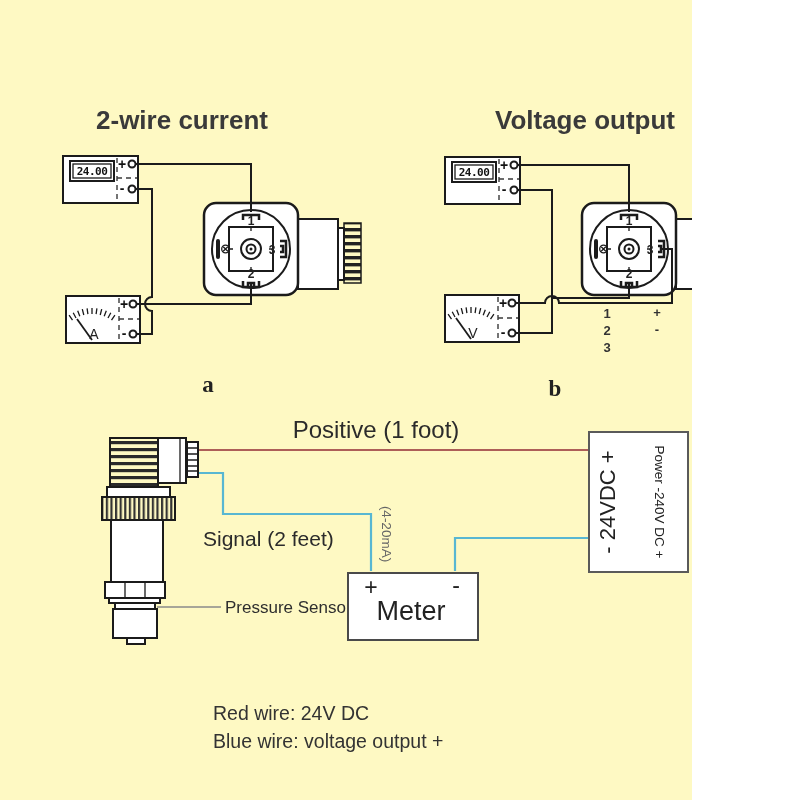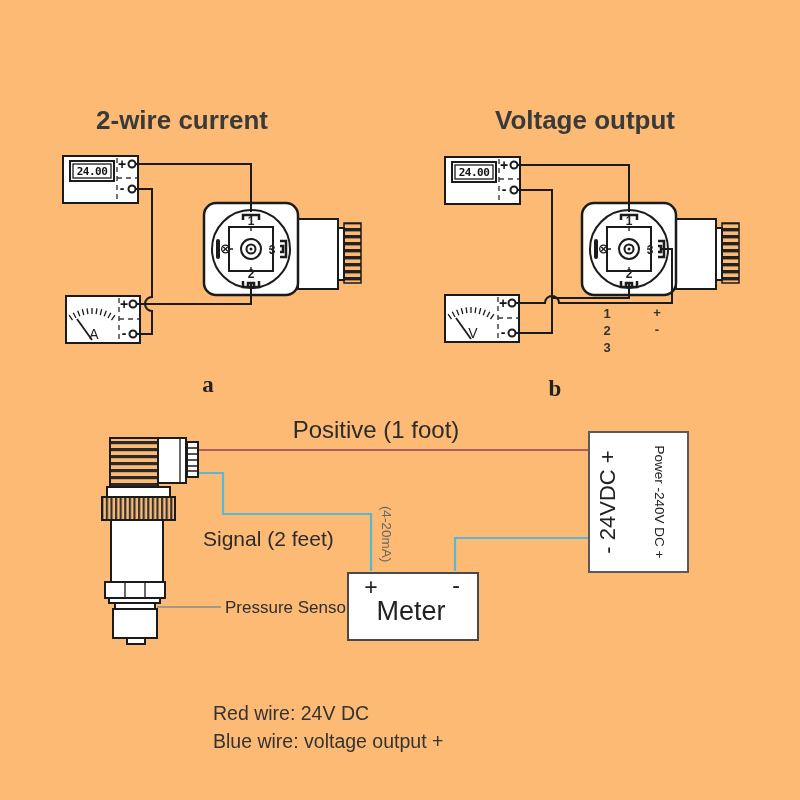--- a/index.html
+++ b/index.html
@@ -1,16 +1,16 @@
 <!DOCTYPE html>
 <html><head>
 <meta charset="utf-8">
 <style>
   html,body{margin:0;padding:0;background:#ffffff;}
-  #stage{position:relative;width:800px;height:800px;background:#fdba74;overflow:hidden;}
+  #stage{position:relative;width:692px;height:800px;background:#fef9c3;overflow:hidden;}
   svg{font-family:"Liberation Sans",sans-serif;}
   .ln{fill:none;stroke:#1b1b1b;stroke-width:2;}
   .lnf{fill:#ffffff;stroke:#1b1b1b;stroke-width:2;}
   .ln25{fill:#ffffff;stroke:#1b1b1b;stroke-width:2.5;}
   .thin{fill:none;stroke:#1b1b1b;stroke-width:1.3;}
   .dash{fill:none;stroke:#3a3a3a;stroke-width:1.4;stroke-dasharray:5 4;}
   .term{fill:#ffffff;stroke:#1b1b1b;stroke-width:2;}
   .wire{fill:none;stroke:#1b1b1b;stroke-width:2;}
   .tsym{font-size:14px;font-weight:bold;fill:#111;}
   .seg{font-family:"DejaVu Sans Mono",monospace;font-size:11px;font-weight:bold;fill:#111;letter-spacing:-0.5px;}

